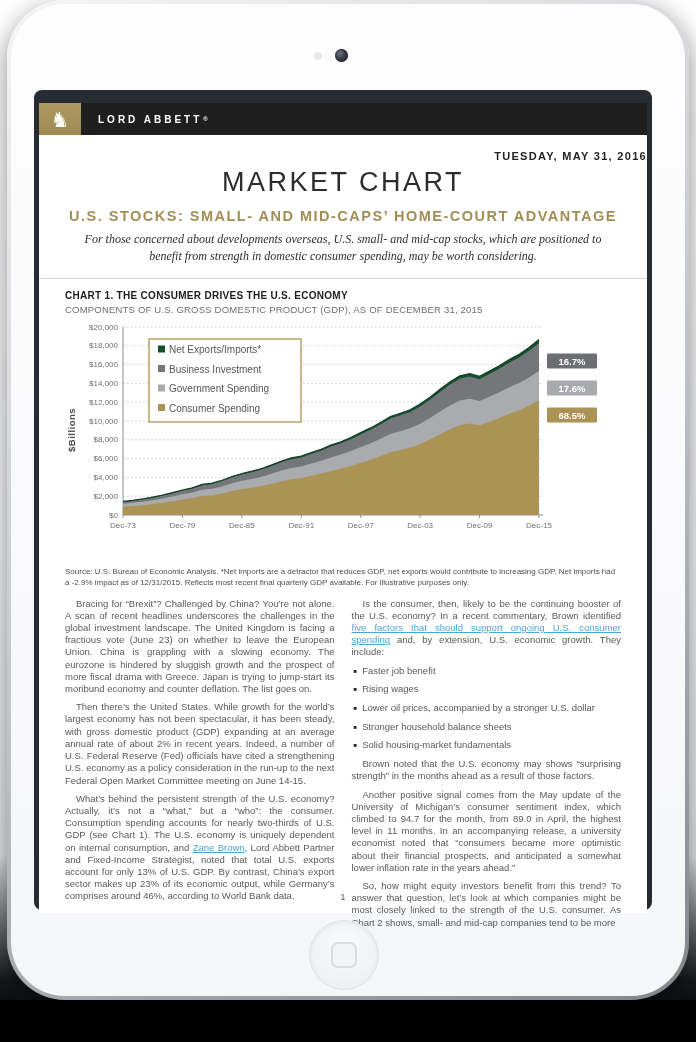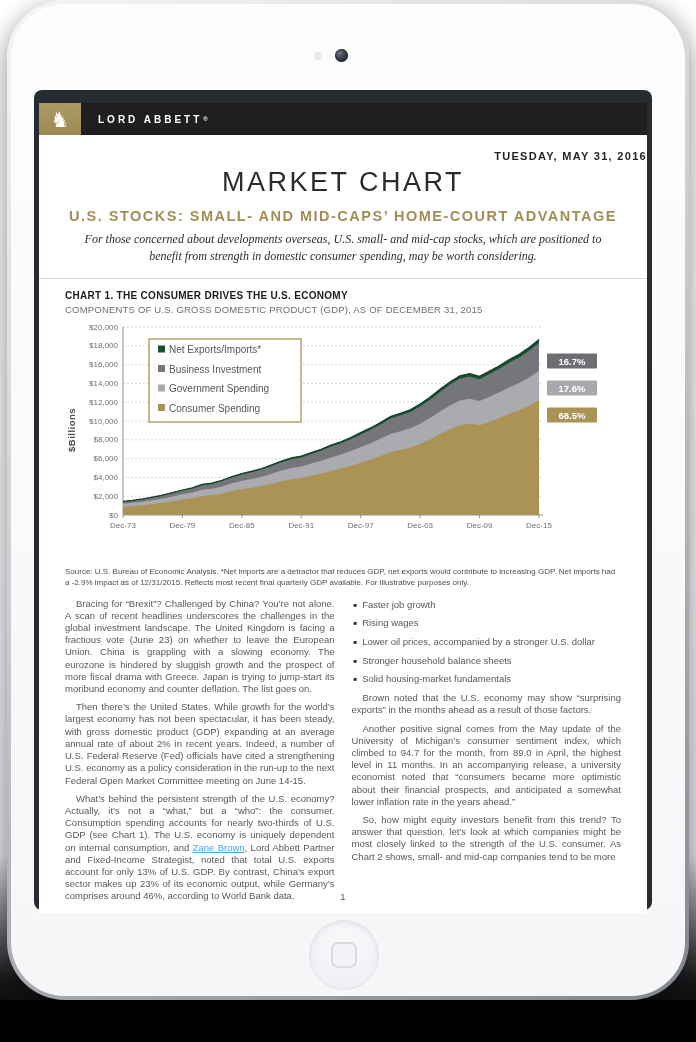--- a/index.html
+++ b/index.html
@@ -172,41 +172,42 @@
             <p class="source">Source: U.S. Bureau of Economic Analysis. *Net imports are a detractor that reduces GDP, net exports would contribute to increasing GDP.  Net imports had a -2.9% impact as of 12/31/2015. Reflects most recent final quarterly GDP available. For illustrative purposes only.</p>
           </section>
 
           <section class="columns">
             <div class="col" id="col-left">
                 <p>Bracing for “Brexit”? Challenged by China? You’re not alone. A scan of recent headlines underscores the challenges in the global investment landscape. The United Kingdom is facing a fractious vote (June 23) on whether to leave the European Union. China is grappling with a slowing economy. The eurozone is hindered by sluggish growth and the prospect of more fiscal drama with Greece. Japan is trying to jump-start its moribund economy and counter deflation. The list goes on.</p>
                 <p>Then there’s the United States.  While growth for the world’s largest economy has not been spectacular, it has been steady, with gross domestic product (GDP) expanding at an average annual rate of about 2% in recent years. Indeed, a number of U.S. Federal Reserve (Fed) officials have cited a strengthening U.S. economy as a policy consideration in the run-up to the next Federal Open Market Committee meeting on June 14-15.</p>
                 <p>What’s behind the persistent strength of the U.S. economy? Actually, it’s not a “what,” but a “who”: the consumer. Consumption spending accounts for nearly two-thirds of U.S. GDP (see Chart 1). The U.S. economy is uniquely dependent on internal consumption, and <a class="link">Zane Brown</a>, Lord Abbett Partner and Fixed-Income Strategist, noted that total U.S. exports account for only 13% of U.S. GDP. By contrast, China’s export sector makes up 23% of its economic output, while Germany’s comprises around 46%, according to World Bank data.</p>
               </div>
             <div class="col" id="col-right">
-                <div class="bullet">
-                  <span class="marker">■</span>
-                  <span>Faster job growth</span>
+                <p>Is the consumer, then, likely to be the continuing booster of the U.S. economy? In a recent commentary, Brown identified <a class="link">five factors that should support ongoing U.S. consumer spending</a> and, by extension, U.S. economic growth. They include:</p>
+                <div class="bullet">
+                  <span class="marker">■</span>
+                  <span>Faster job benefit</span>
                 </div>
                 <div class="bullet">
                   <span class="marker">■</span>
                   <span>Rising wages</span>
                 </div>
                 <div class="bullet">
                   <span class="marker">■</span>
                   <span>Lower oil prices, accompanied by a stronger U.S. dollar</span>
                 </div>
                 <div class="bullet">
                   <span class="marker">■</span>
                   <span>Stronger household balance sheets</span>
                 </div>
                 <div class="bullet">
                   <span class="marker">■</span>
                   <span>Solid housing-market fundamentals</span>
                 </div>
-                <p>Brown noted that the U.S. economy may show “surprising exports” in the months ahead as a result of those factors.</p>
+                <p>Brown noted that the U.S. economy may shows “surprising strength” in the months ahead as a result of those factors.</p>
                 <p>Another positive signal comes from the May update of the University of Michigan’s consumer sentiment index, which climbed to 94.7 for the month, from 89.0 in April, the highest level in 11 months. In an accompanying release, a university economist noted that “consumers became more optimistic about their financial prospects, and anticipated a somewhat lower inflation rate in the years ahead.”</p>
                 <p>So, how might equity investors benefit from this trend? To answer that question, let’s look at which companies might be most closely linked to the strength of the U.S. consumer. As Chart 2 shows, small- and mid-cap companies tend to be more</p>
               </div>
           </section>
 
           <div class="pageno">1</div>
         </div>
       </div>
 
       <div class="home-button">

